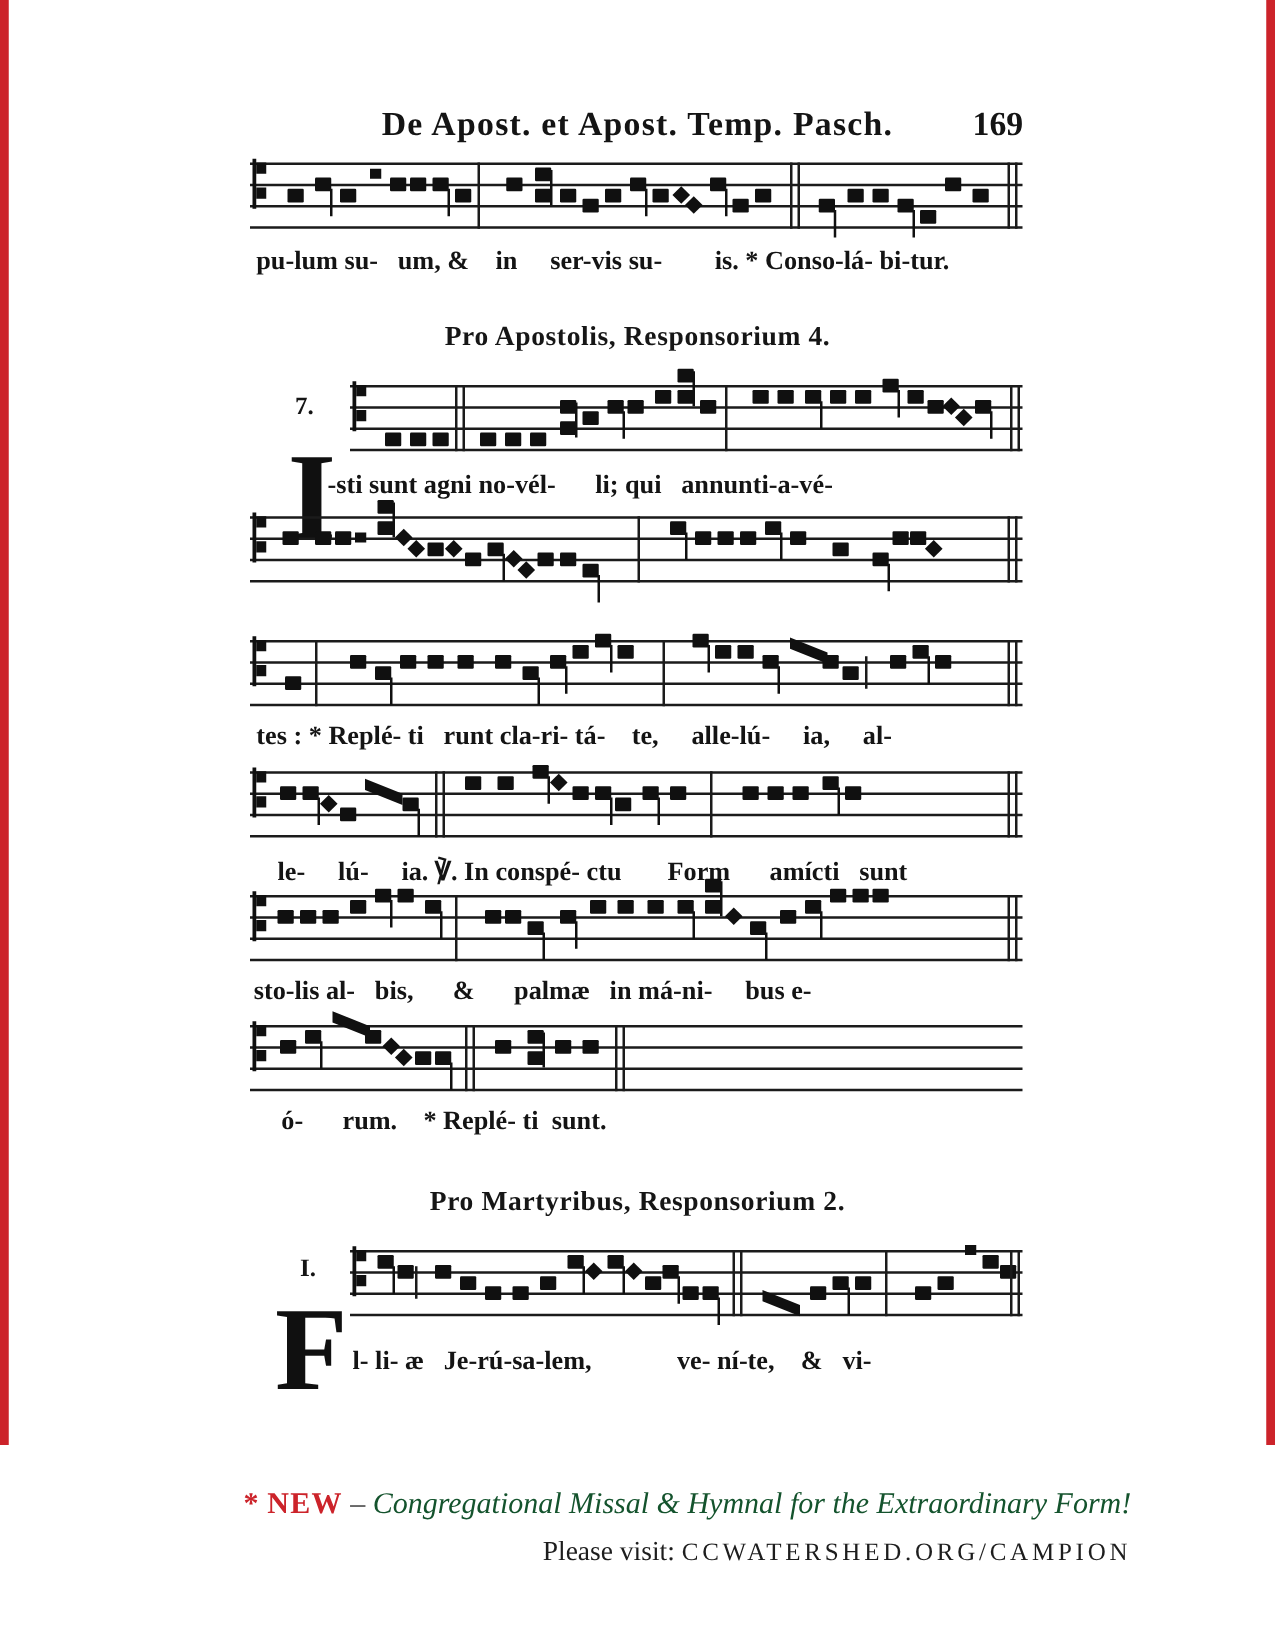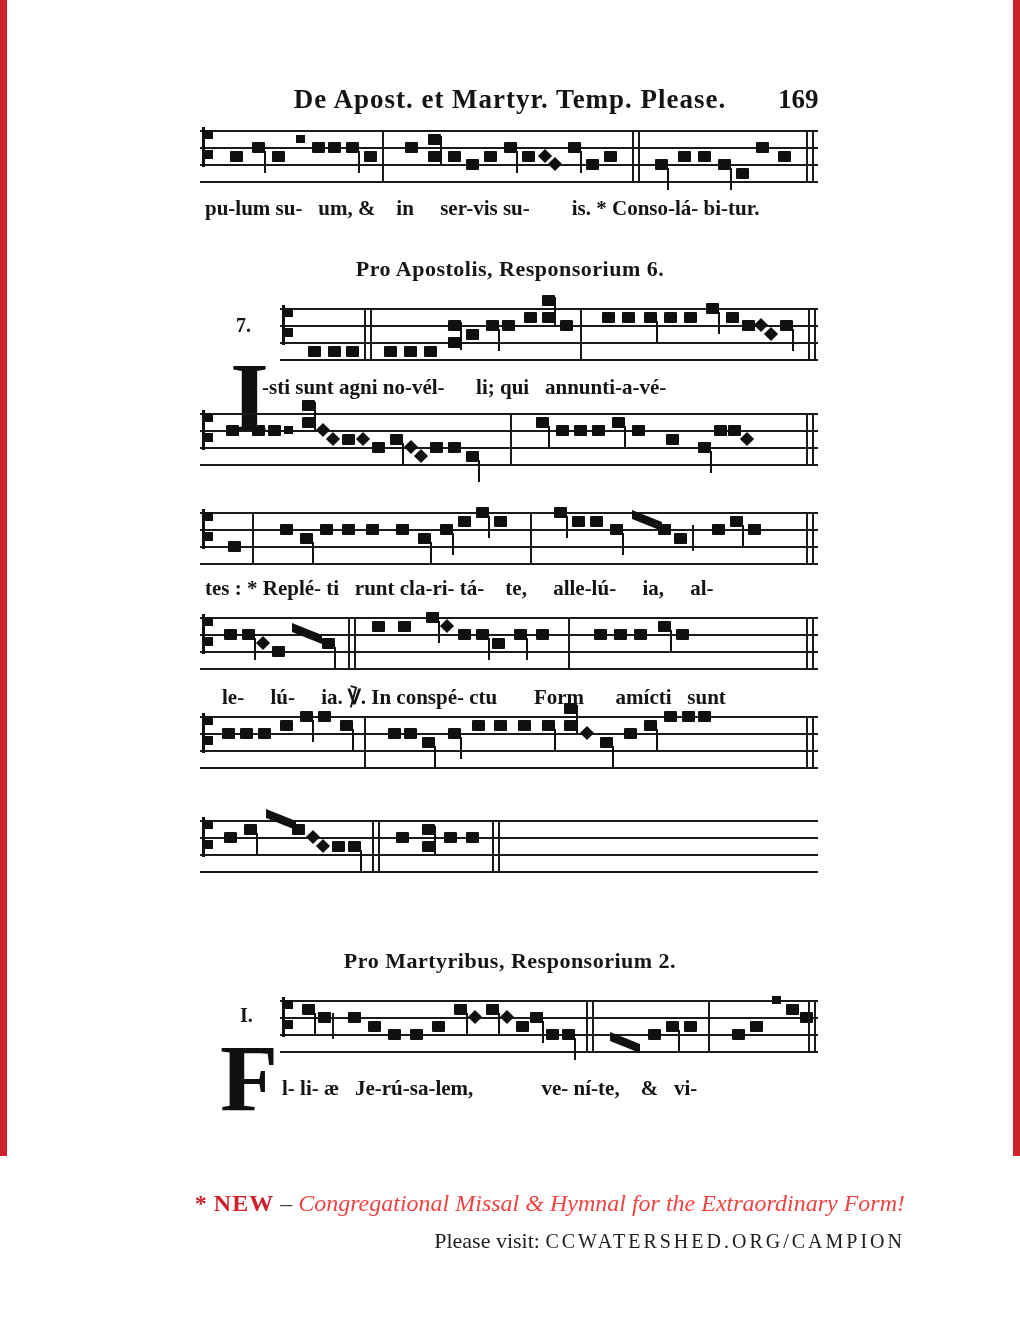--- a/index.html
+++ b/index.html
@@ -33,34 +33,34 @@
   .clefarm{position:absolute;width:8px;height:9px;background:#101010;left:3px;}
 
   .lyrics{position:absolute;white-space:pre;font-weight:bold;font-size:21px;color:#141414;}
   .stafflabel{position:absolute;font-weight:bold;font-size:20px;color:#141414;}
   .dropinit{position:absolute;font-weight:bold;color:#101010;line-height:1;}
 
   
   .foot1{position:absolute;top:1190px;right:115px;font-size:24px;white-space:pre;}
   .foot1 .star,.foot1 .new{font-style:normal;font-weight:bold;letter-spacing:1px;}
   .foot1 .dash{color:#3c3c3c;}
-  .foot1 .promo{font-style:italic;color:#ef4444;}
+  .foot1 .promo{font-style:italic;color:#14532d;}
   .foot2{position:absolute;top:1228px;right:115px;font-size:22px;color:#1d1d1d;white-space:pre;}
   .foot2 .url{letter-spacing:3px;font-size:20px;font-weight:normal;}
 </style>
 </head>
 <body>
 
 <div class="redbar" style="left: 0px; background: rgb(204, 35, 42);"></div>
 <div class="redbar" style="right: 0px; background: rgb(204, 35, 42);"></div>
 
-<div class="pg-header">De Apost. et Martyr. Temp. Please.</div>
+<div class="pg-header">De Apost. et Apost. Temp. Pasch.</div>
 <div class="pg-num">169</div>
 
-<div class="sec-heading" style="top:256px;">Pro Apostolis, Responsorium 6.</div>
+<div class="sec-heading" style="top:256px;">Pro Apostolis, Responsorium 4.</div>
 <div class="sec-heading" style="top:948px;">Pro Martyribus, Responsorium 2.</div>
 
 <div id="music" class="abs" style="left:0;top:0;width:1020px;height:1320px;">
     <div class="staff" style="left: 200px; top: 130px; width: 618px; height: 53px;">
       <div class="sline" style="top: 0px;"></div>
       <div class="sline" style="top: 17px;"></div>
       <div class="sline" style="top: 34px;"></div>
       <div class="sline" style="top: 51px;"></div>
       <div class="g" style="left: 2px; top: -3px; width: 12px; height: 40px;">
         <div class="clefbar"></div>
@@ -416,20 +416,21 @@
       <div class="g" style="left: 444px; top: 3.5px; width: 13px; height: 11px;">
         <div class="sq" style="left: 0px; top: 0px;"></div>
         <div class="stem" style="right: -1px; top: 9px; height: 22px;"></div>
       </div>
       <div class="sq" style="left: 464px; top: -5px;"></div>
       <div class="sq" style="left: 482px; top: -5px;"></div>
       <div class="sq" style="left: 498px; top: -5px;"></div>
       <div class="vline" style="left: 606px; top: 0px; height: 53px;"></div>
       <div class="vline" style="left: 612px; top: 0px; height: 53px;"></div>
     </div>
+    <div class="lyrics" style="left: 203px; top: 780px;">sto-lis al-   bis,      &amp;      palmæ   in má-ni-     bus e-</div>
     <div class="staff" style="left: 200px; top: 820px; width: 618px; height: 53px;">
       <div class="sline" style="top: 0px;"></div>
       <div class="sline" style="top: 17px;"></div>
       <div class="sline" style="top: 34px;"></div>
       <div class="sline" style="top: 51px;"></div>
       <div class="g" style="left: 2px; top: -3px; width: 12px; height: 40px;">
         <div class="clefbar"></div>
         <div class="clefarm" style="top: 3px;"></div>
         <div class="clefarm" style="top: 23px;"></div>
       </div>
@@ -453,20 +454,21 @@
       <div class="g" style="left: 222px; top: 3.5px; width: 13px; height: 30px;">
         <div class="sq" style="left: 0px; top: 0px;"></div>
         <div class="sq" style="left: 0px; top: 17px;"></div>
         <div class="stem" style="right: -1px; top: 2px; height: 28px;"></div>
       </div>
       <div class="sq" style="left: 244px; top: 12px;"></div>
       <div class="sq" style="left: 266px; top: 12px;"></div>
       <div class="vline" style="left: 292px; top: 0px; height: 53px;"></div>
       <div class="vline" style="left: 298px; top: 0px; height: 53px;"></div>
     </div>
+    <div class="lyrics" style="left: 225px; top: 884px;">ó-      rum.    * Replé- ti  sunt.</div>
     <div class="staff" style="left: 280px; top: 1000px; width: 538px; height: 53px;">
       <div class="sline" style="top: 0px;"></div>
       <div class="sline" style="top: 17px;"></div>
       <div class="sline" style="top: 34px;"></div>
       <div class="sline" style="top: 51px;"></div>
       <div class="g" style="left: 2px; top: -3px; width: 12px; height: 40px;">
         <div class="clefbar"></div>
         <div class="clefarm" style="top: 3px;"></div>
         <div class="clefarm" style="top: 23px;"></div>
       </div>

